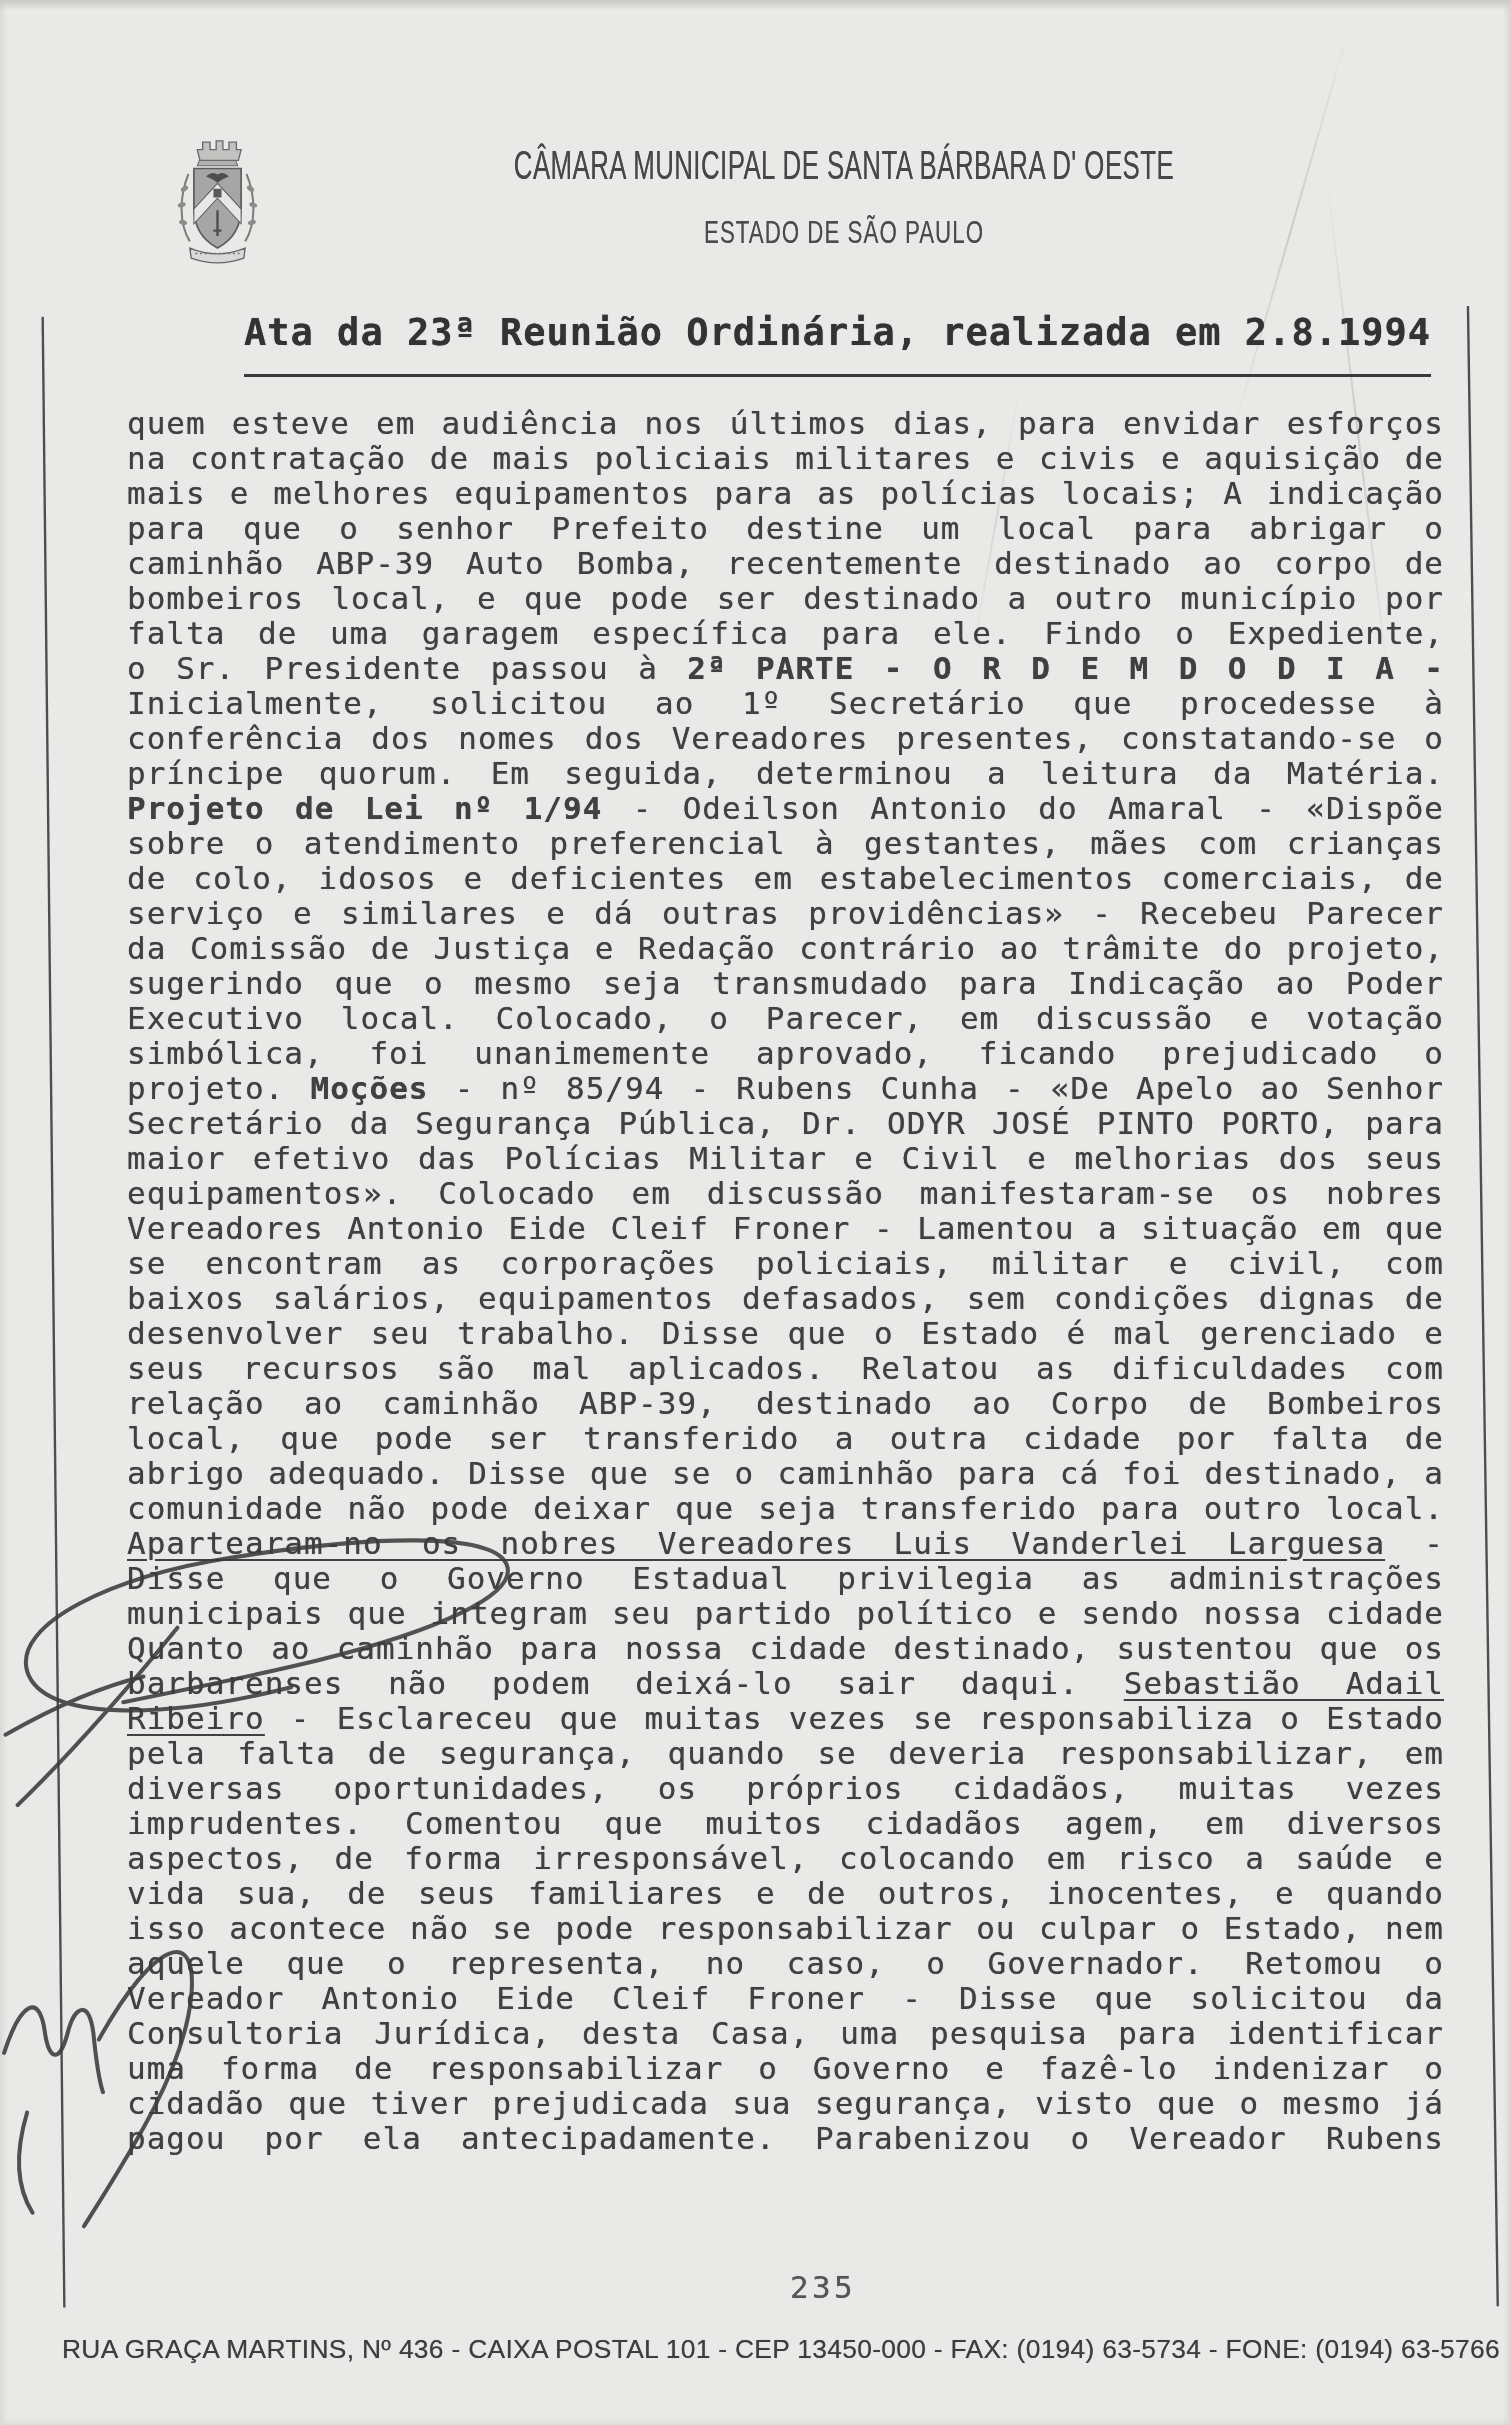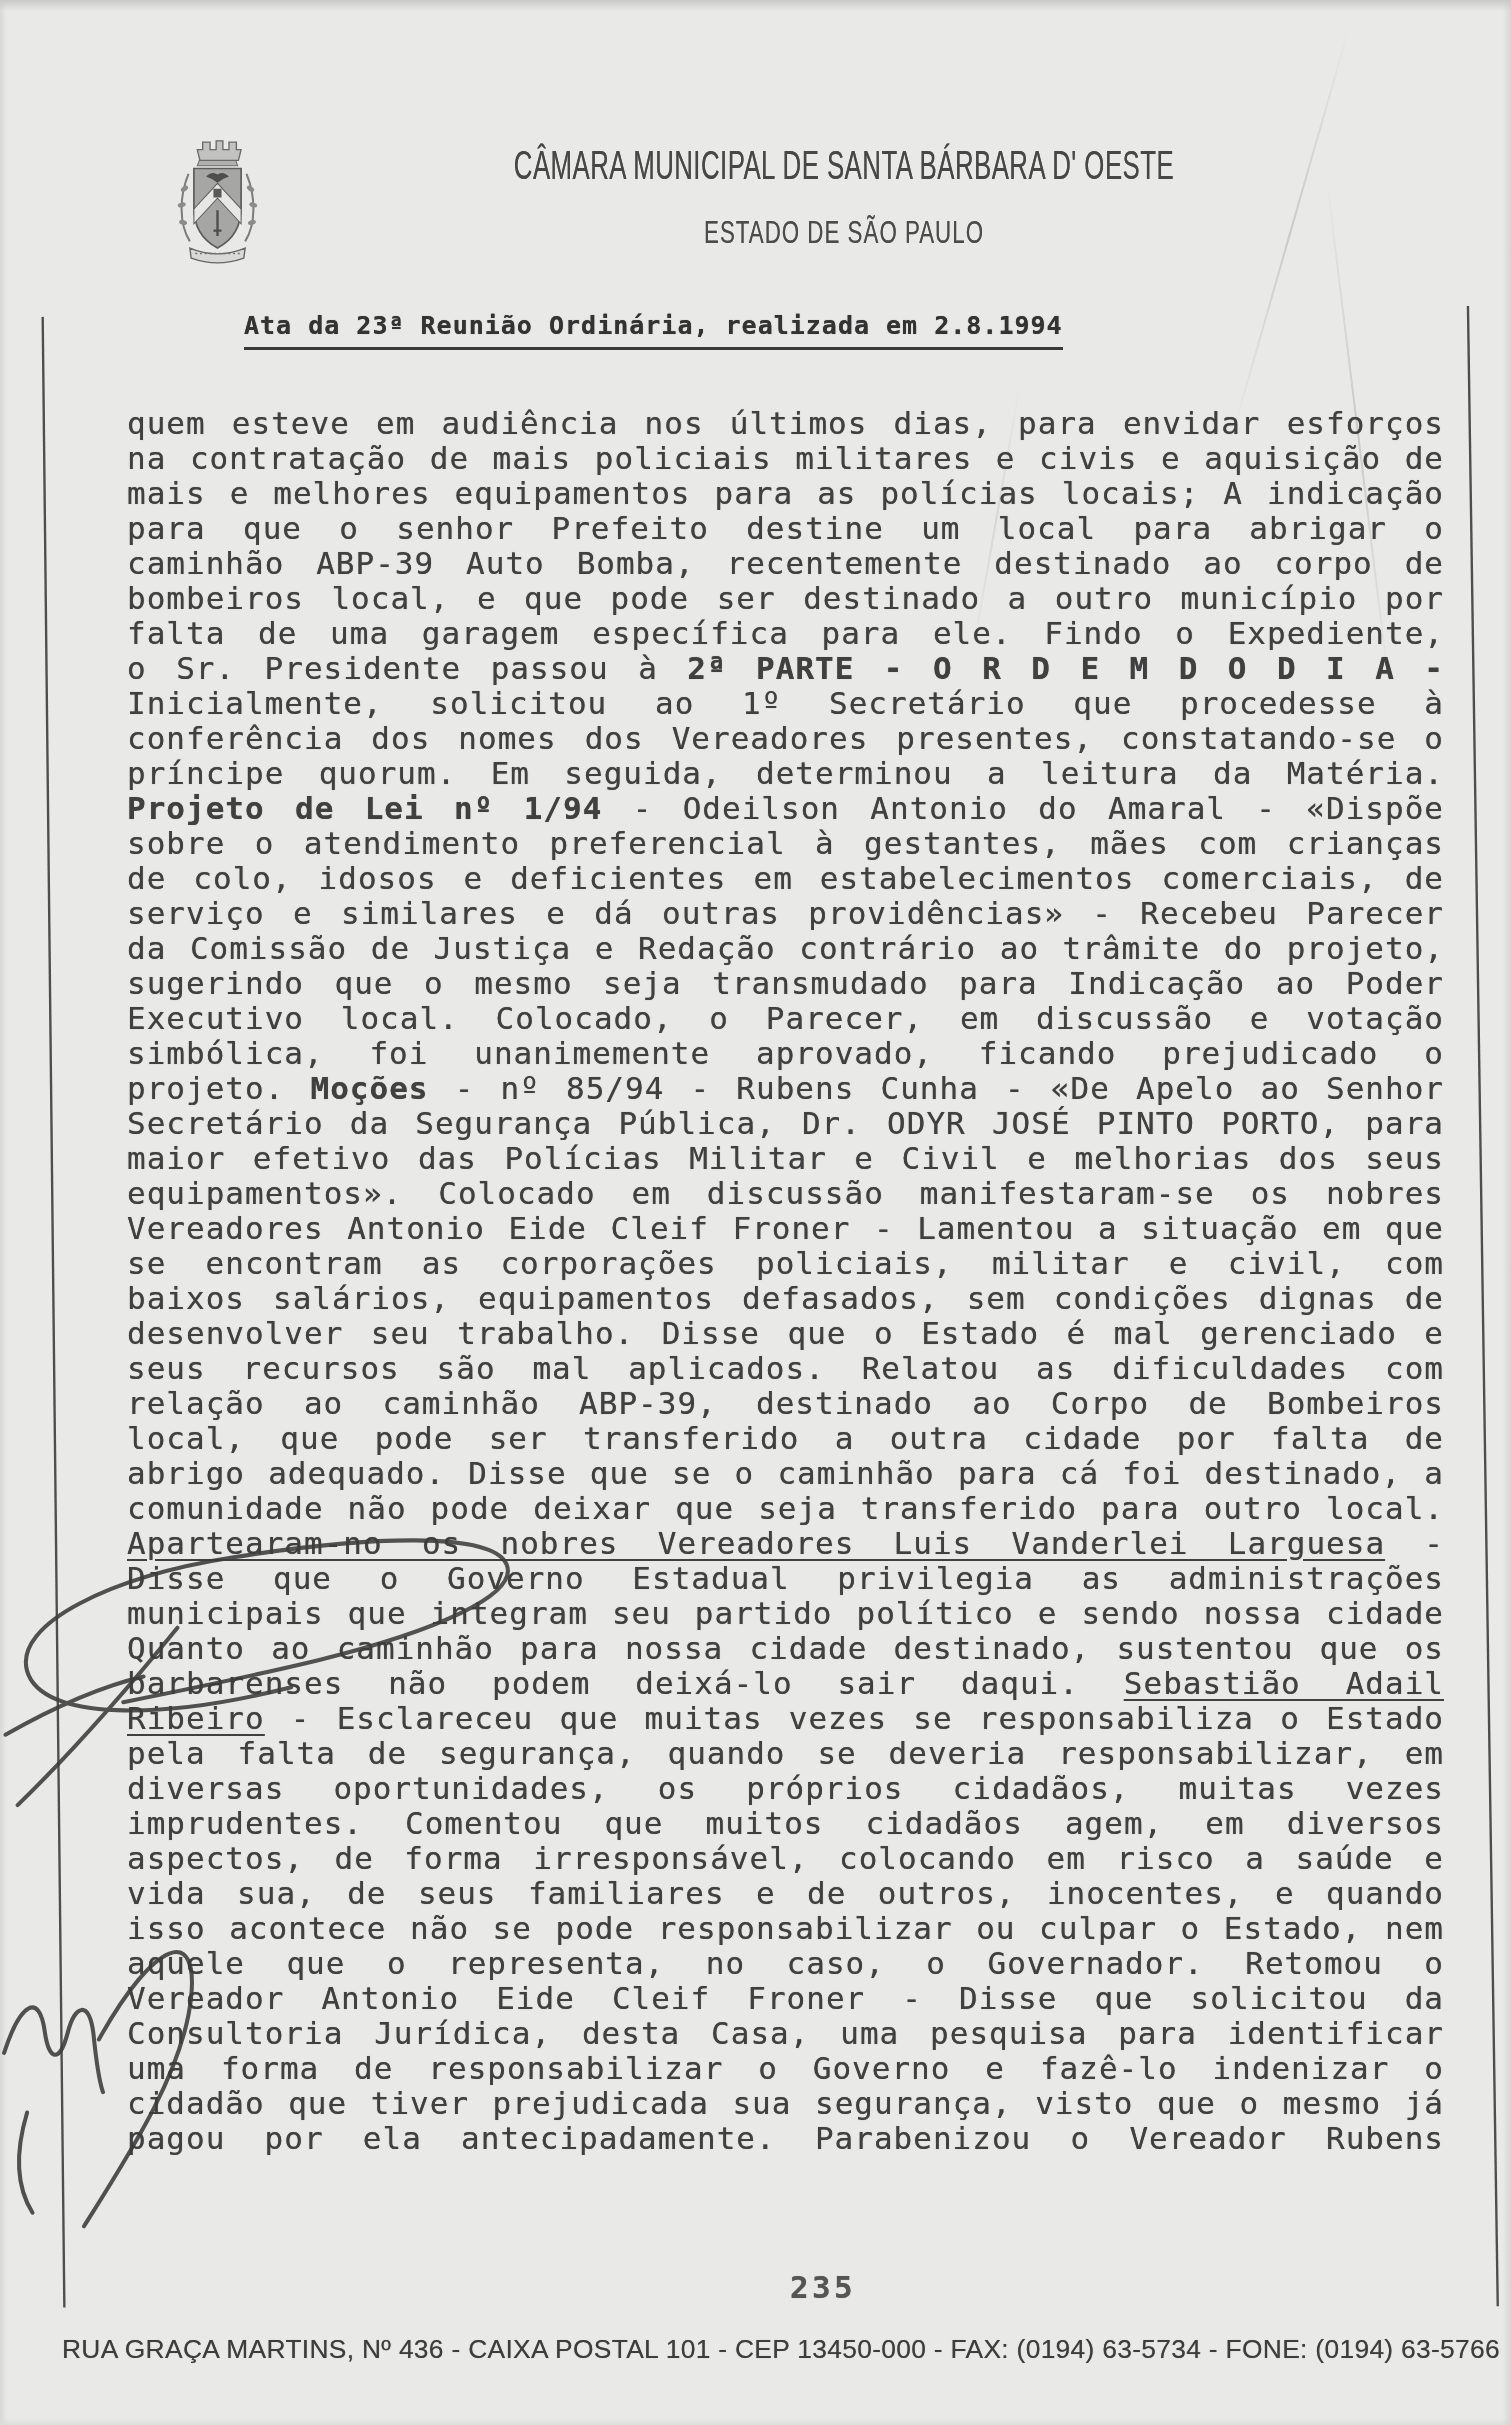--- a/index.html
+++ b/index.html
@@ -36,41 +36,41 @@
     position:absolute;top:215px;left:88px;width:1512px;text-align:center;
     font-family:"Liberation Sans",sans-serif;font-size:31px;font-weight:400;
     letter-spacing:1.4px;color:#4b4b4b;white-space:nowrap;
     transform:scaleX(.72);transform-origin:center;
     text-shadow:0 0 0.7px #888;
   }
 
   
   .doc-title{
     position:absolute;top:311px;left:244px;
-    font-size:25px;font-weight:700;letter-spacing:1px;color:#333;
-    padding-bottom:7px;border-bottom:3.4px solid #3a3a3a;white-space:nowrap;
+    font-size:37px;font-weight:700;letter-spacing:1px;color:#333;
+    padding-bottom:20px;border-bottom:3.4px solid #3a3a3a;white-space:nowrap;
     text-shadow:0 0 0.7px #555;
   }
 
   
   .body-text{position:absolute;top:406px;left:107px;width:1337px;}
   .tline{
     height:35px;line-height:35px;overflow:hidden;
     font-size:31px;letter-spacing:1px;color:#404040;
     text-align:justify;text-align-last:justify;
     text-shadow:0 0 0.7px #6a6a6a;
     margin-left:20px;
   }
   .tline::after{content:'';display:inline-block;width:100%;height:0;}
   .tline .b{font-weight:700;}
   .tline .u{text-decoration:underline;text-decoration-thickness:2.7px;text-underline-offset:4.7px;}
 
   .page-number{
     position:absolute;top:2269px;left:772px;width:102px;text-align:center;
-    font-size:31px;letter-spacing:3.4px;color:#555;text-shadow:0 0 0.7px #777;font-weight:bold;
+    font-size:31px;letter-spacing:3.4px;color:#555;text-shadow:0 0 0.7px #777;
   }
   .footer-address{
     position:absolute;top:2334px;left:62px;width:1449px;
     font-family:"Liberation Sans",sans-serif;font-size:26.4px;font-weight:400;
     color:#3d3d3d;letter-spacing:0.3px;white-space:nowrap;
     text-shadow:0 0 0.7px #777;
   }
 
   .overlay{position:absolute;left:0;top:0;width:1512px;height:2426px;pointer-events:none;}
 </style>

